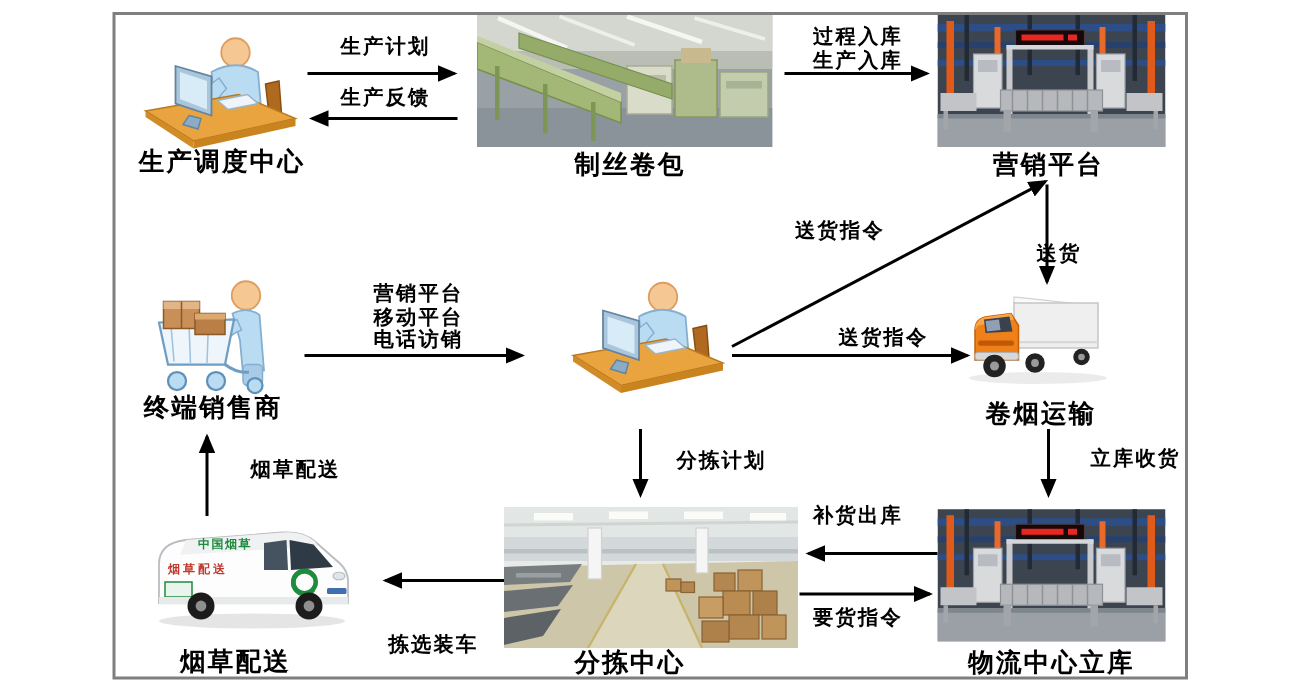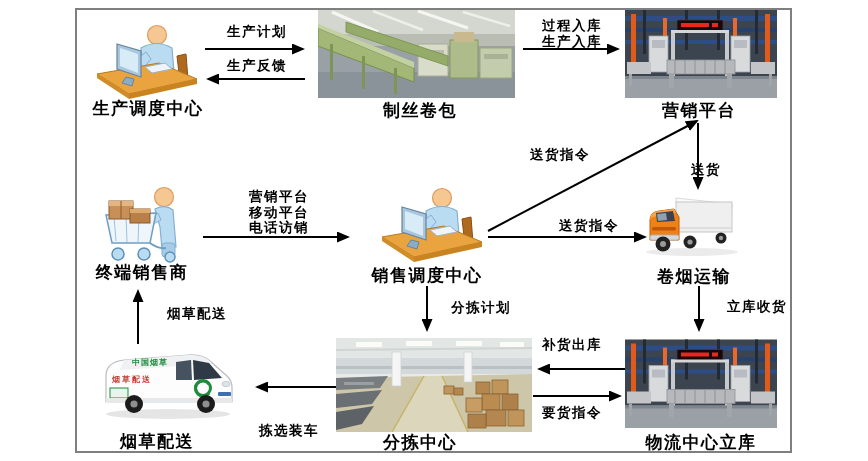--- a/index.html
+++ b/index.html
@@ -237,21 +237,20 @@
   </svg>
 
   <svg class="node-art" style="left:625px;top:337px" width="152" height="93" viewBox="0 0 152 88">
     <use href="#warehouse-art"></use>
   </svg>
 
   <div class="lbl node-lbl" style="left:148px;top:108px">生产调度中心</div>
   <div class="lbl node-lbl" style="left:420px;top:110px">制丝卷包</div>
   <div class="lbl node-lbl" style="left:699px;top:110px">营销平台</div>
   <div class="lbl node-lbl" style="left:142px;top:272px">终端销售商</div>
-  <div class="lbl node-lbl" style="left:427px;top:275px">销售调度中心</div>
   <div class="lbl node-lbl" style="left:694px;top:276px">卷烟运输</div>
   <div class="lbl node-lbl" style="left:157px;top:441px">烟草配送</div>
   <div class="lbl node-lbl" style="left:420px;top:442px">分拣中心</div>
   <div class="lbl node-lbl" style="left:701px;top:442px">物流中心立库</div>
 
   <div class="lbl edge-lbl" style="left:257px;top:32px">生产计划</div>
   <div class="lbl edge-lbl" style="left:257px;top:66px">生产反馈</div>
   <div class="lbl edge-lbl" style="left:572px;top:33px">
     <div>过程入库</div>
     <div>生产入库</div>

